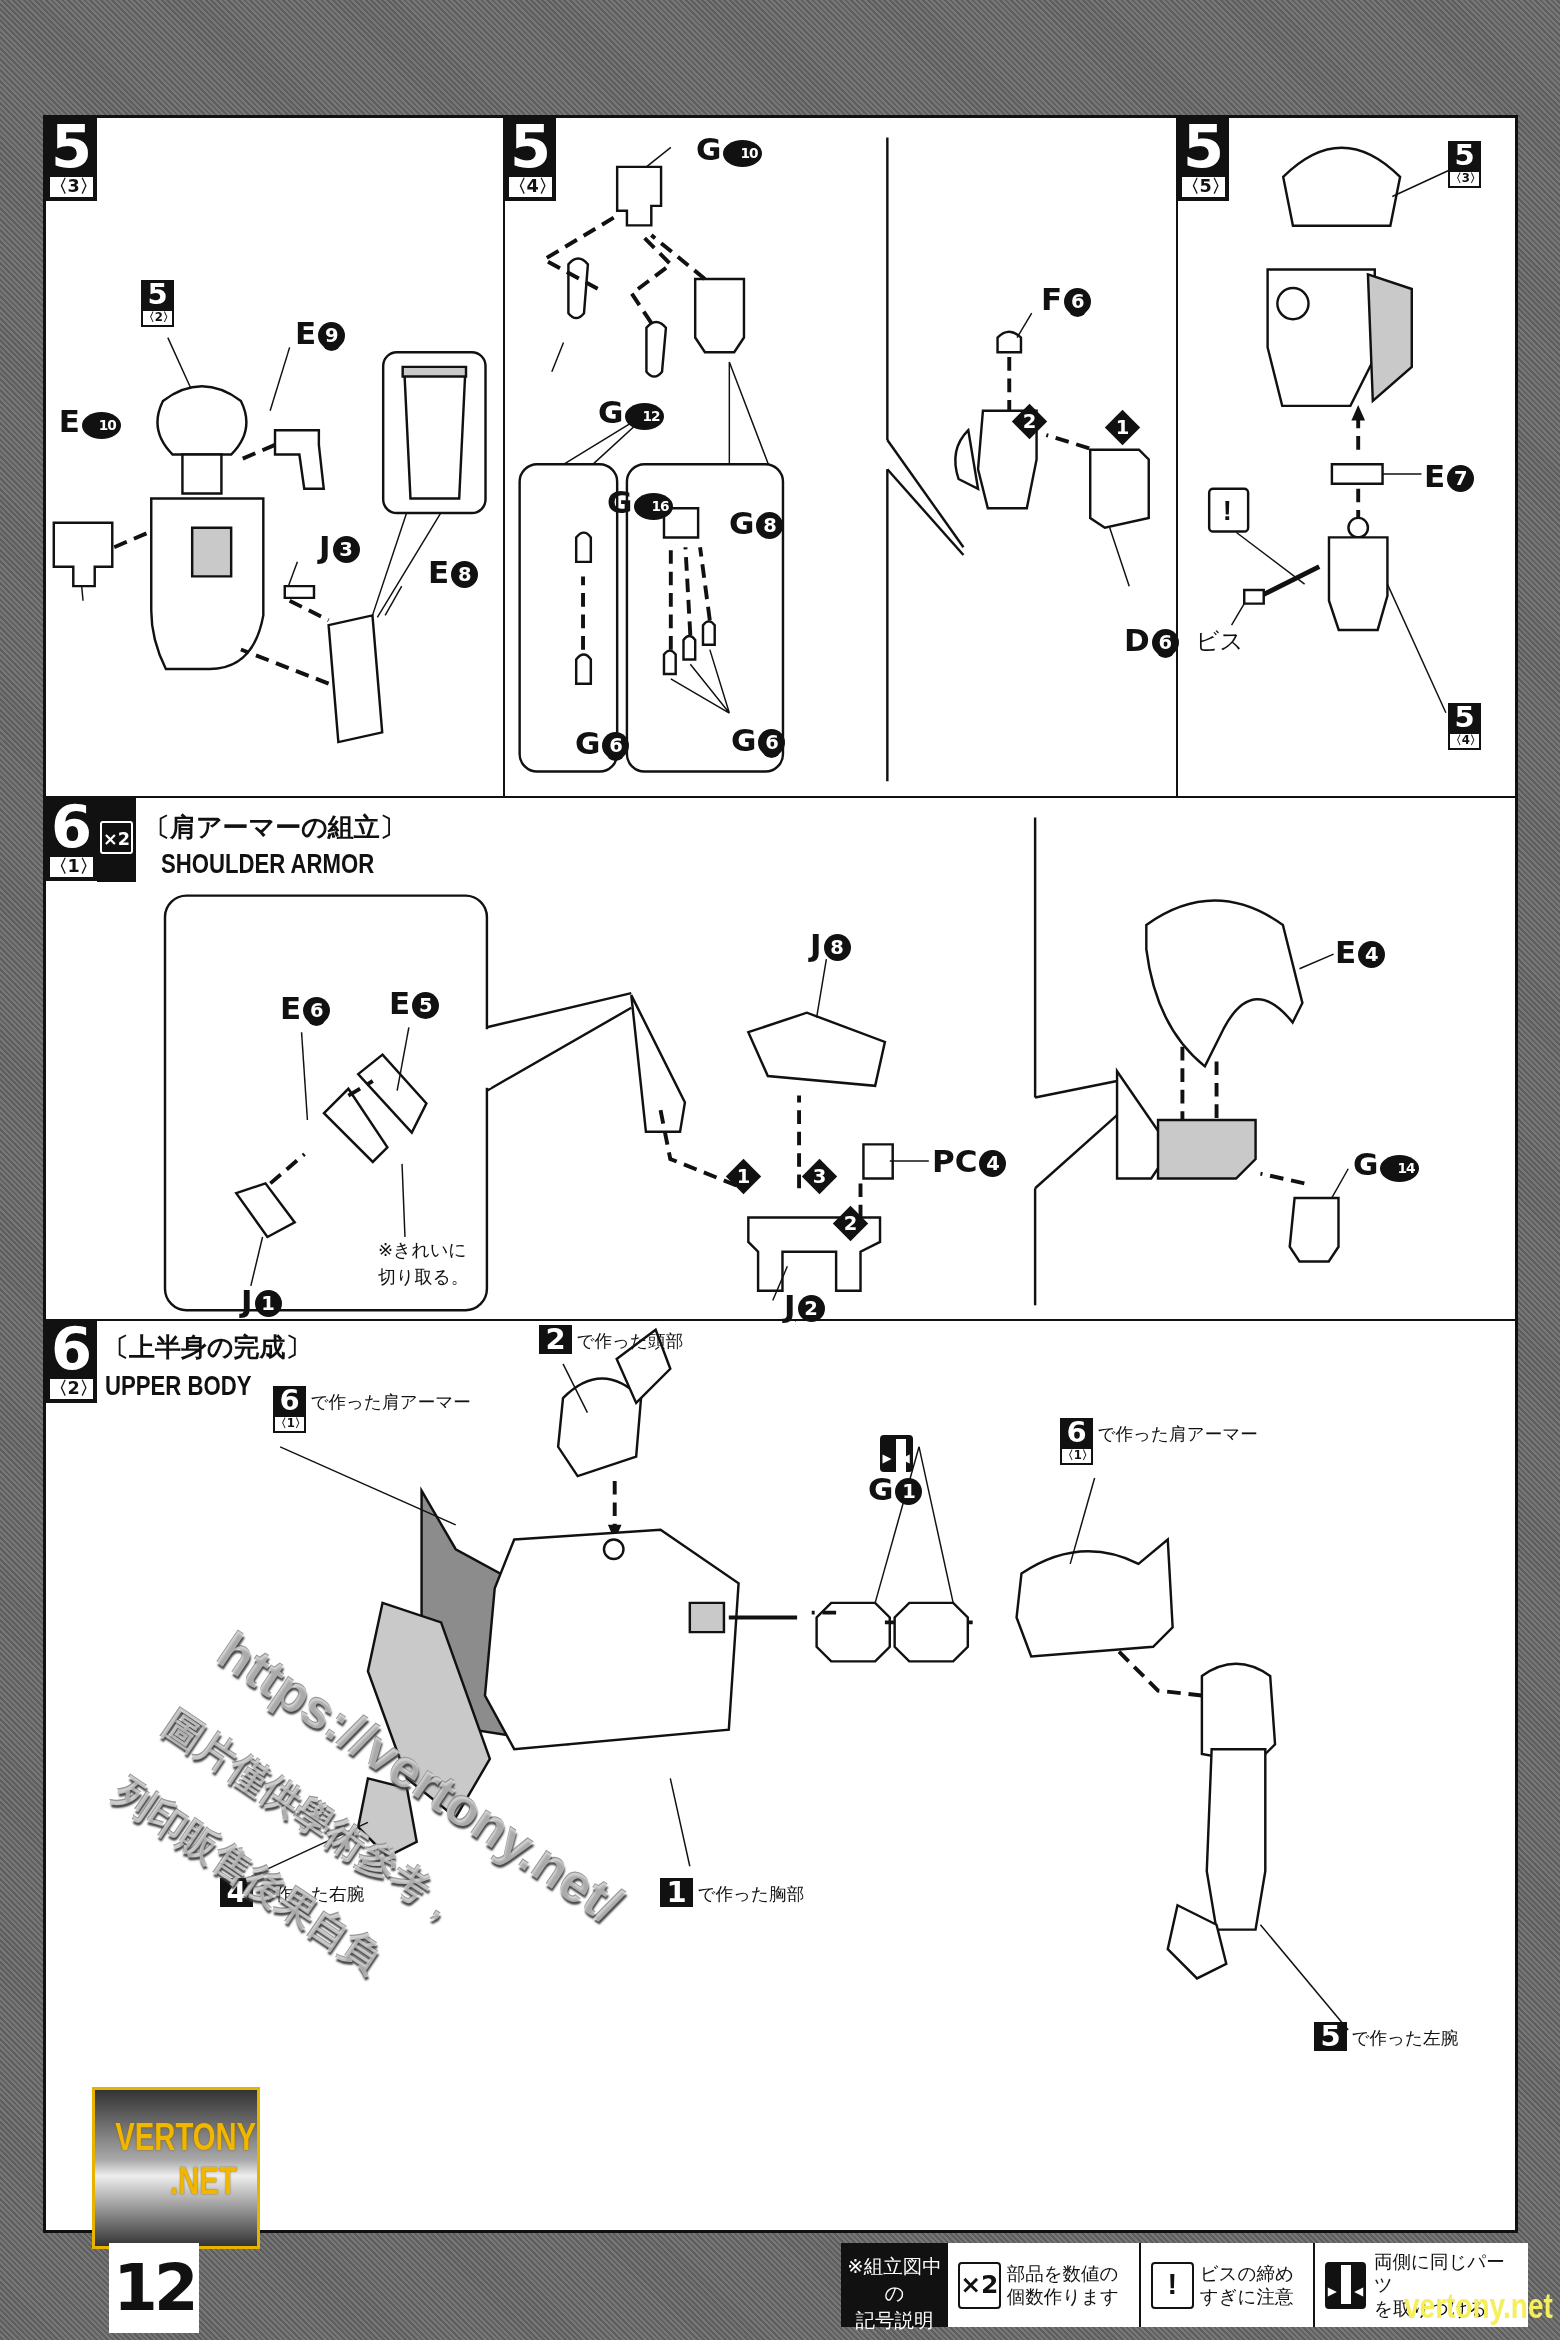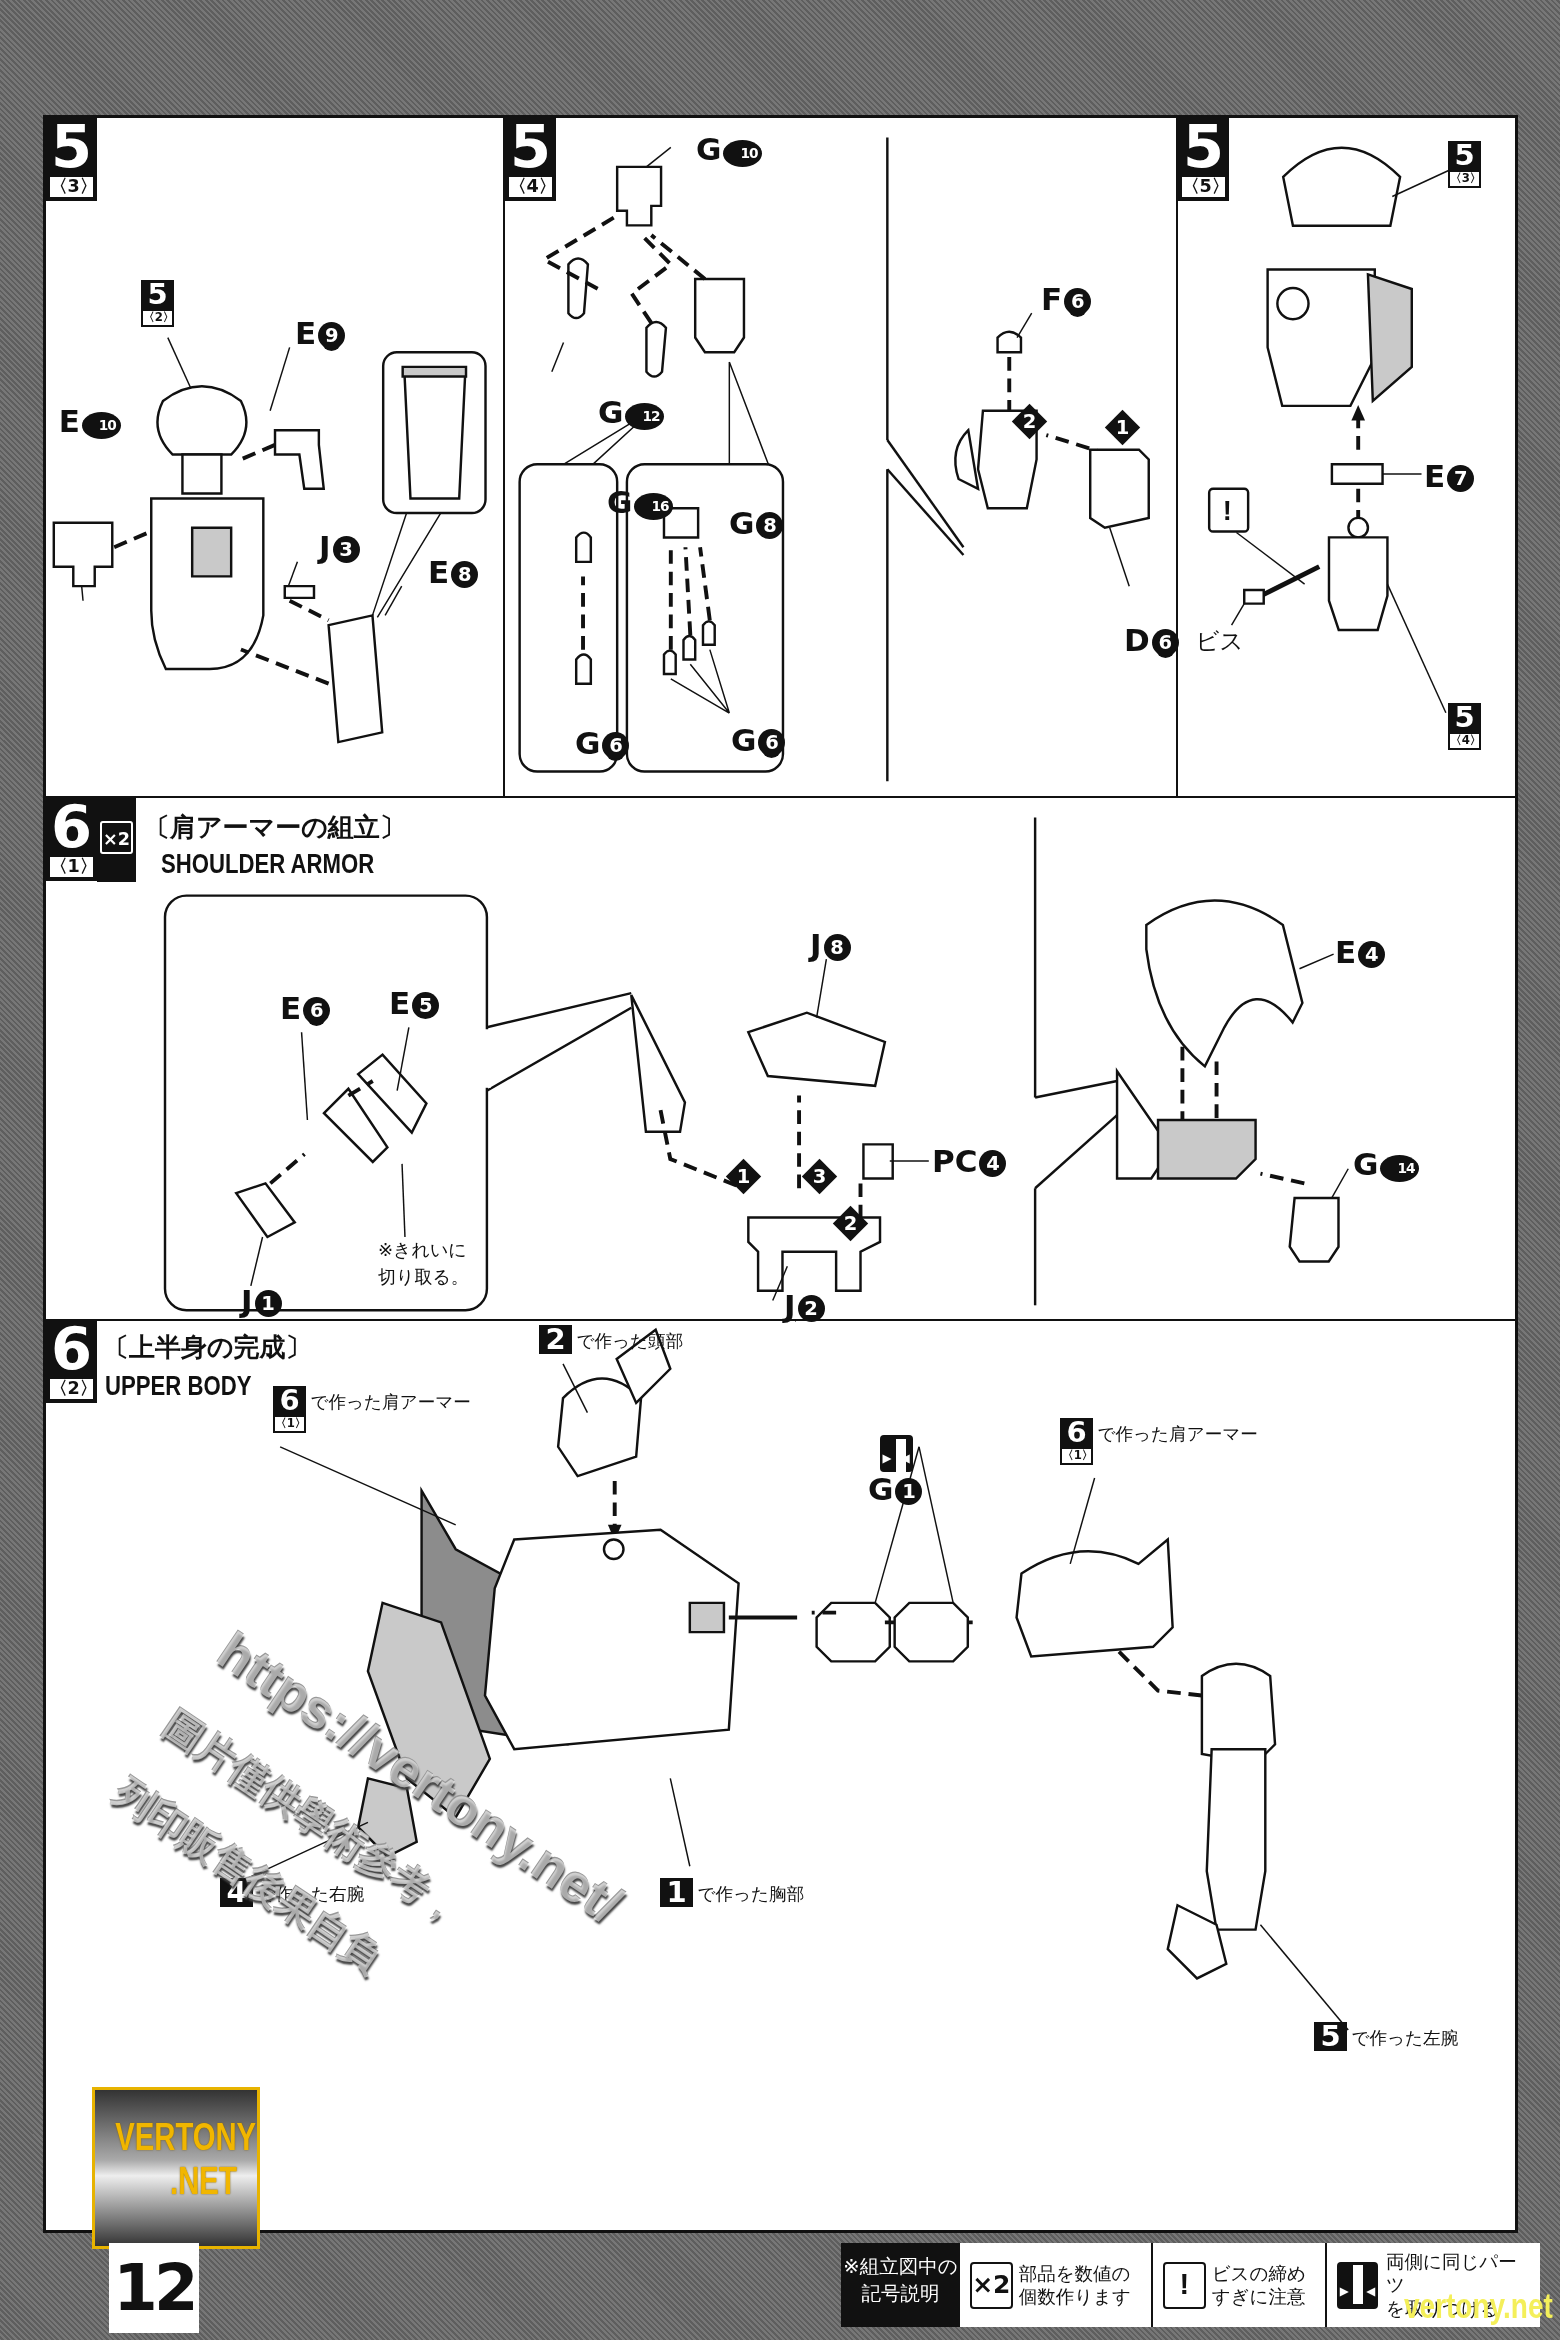--- a/index.html
+++ b/index.html
@@ -24,21 +24,21 @@
   .jp{position:absolute;font-size:17.6px;color:#111;white-space:nowrap;}
   .title-jp{position:absolute;font-size:26px;font-weight:bold;color:#111;white-space:nowrap;}
   .title-en{position:absolute;font-size:27px;font-weight:bold;color:#111;white-space:nowrap;font-family:"Liberation Sans",sans-serif;transform:scaleX(.82);transform-origin:left;}
   svg.art{position:absolute;left:0;top:0;overflow:visible;}
   .part{fill:#fff;stroke:#111;stroke-width:2.5;}
   .partg{fill:#c9c9c9;stroke:#111;stroke-width:2.5;}
   .partd{fill:#8c8c8c;stroke:#111;stroke-width:2.5;}
   .leader{stroke:#111;stroke-width:1.5;fill:none;}
   .dash{stroke:#111;stroke-width:4;stroke-dasharray:14 8;fill:none;}
   .legend{position:absolute;left:841px;top:2243px;height:84px;display:flex;}
-  .legend .head{background:#111;color:#fff;width:119px;font-size:19.5px;text-align:center;padding-top:9.8px;box-sizing:border-box;line-height:27px;}
+  .legend .head{background:#111;color:#fff;width:107px;font-size:19.5px;text-align:center;padding-top:9.8px;box-sizing:border-box;line-height:27px;}
   .legend .item{background:#fff;border-right:2px solid #111;display:flex;align-items:center;padding:0 9.8px;box-sizing:border-box;font-size:18.5px;line-height:23.4px;}
   .icon-x2{width:39px;height:43px;border:2px solid #111;border-radius:3.9px;font-weight:bold;font-size:25px;display:flex;align-items:center;justify-content:center;margin-right:5.9px;font-family:"DejaVu Sans",sans-serif;}
   .icon-screw{width:39px;height:43px;border:2px solid #111;border-radius:3.9px;font-weight:bold;font-size:29px;display:flex;align-items:center;justify-content:center;margin-right:5.9px;}
   .icon-both{width:43px;height:47px;background:#111;border-radius:3.9px;position:relative;margin-right:7.8px;}
   .icon-both:after{content:"";position:absolute;left:16.6px;top:3.9px;width:9.8px;height:39px;background:#fff;}
   .icon-both .l,.icon-both .r{position:absolute;top:17.6px;color:#fff;font-size:11.7px;}
   .icon-both .l{left:2.9px;} .icon-both .r{right:2.9px;}
   .pagenum{position:absolute;left:109px;top:2243px;width:90px;height:90px;background:#fff;font-size:64px;font-weight:bold;text-align:center;line-height:90px;font-family:"DejaVu Sans",sans-serif;letter-spacing:-3.9px;}
   .logo{position:absolute;left:92px;top:2087px;width:168px;height:162px;border:3.9px solid #e7b300;background:linear-gradient(#333,#aaa 45%,#eee 55%,#333);box-sizing:border-box;text-align:right;color:#f1b600;font-weight:bold;font-family:"Liberation Sans",sans-serif;}
   .logo .l1{font-size:39px;margin-top:25px;transform:scaleX(.75);display:block;text-shadow:0 0 2px #7a5a00;}

